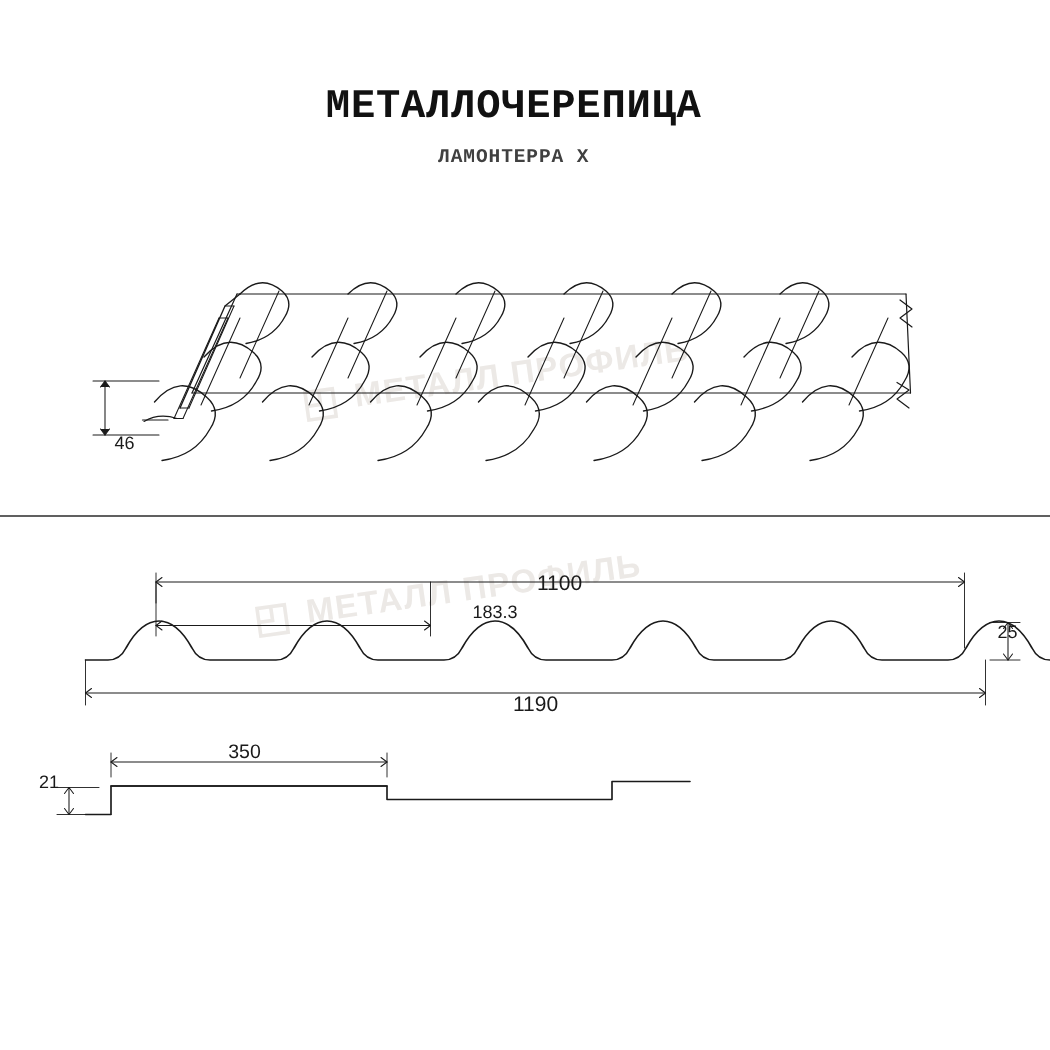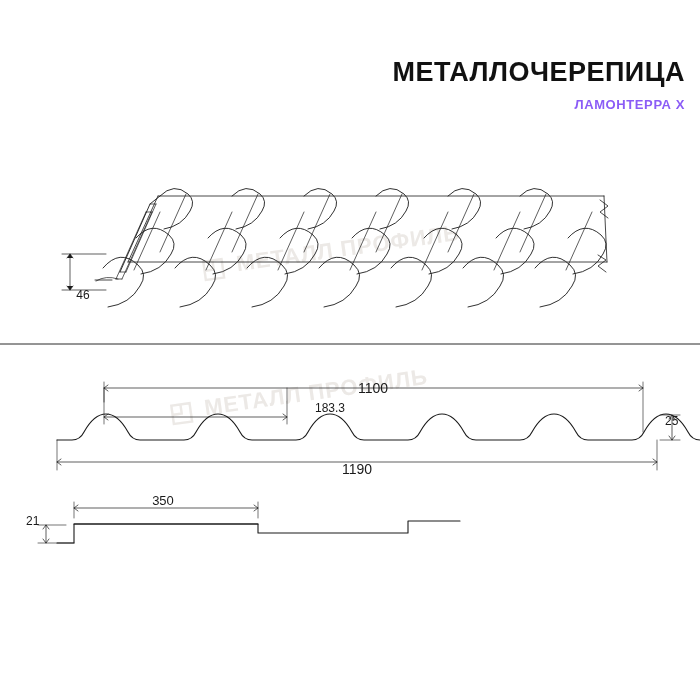--- a/index.html
+++ b/index.html
@@ -19,35 +19,36 @@
     position: absolute;
     inset: 0;
     width: 700px;
     height: 700px;
   }
   .title-block {
     position: absolute;
     top: 58px;
     left: 0;
     width: 685px;
-    text-align: right;
+    text-align: center;
+    font-family: Liberation Mono, monospace;
   }
   .title-main {
     font-size: 27px;
     font-weight: bold;
     letter-spacing: 0.5px;
     color: #111111;
     line-height: 1.1;
   }
   .title-sub {
     margin-top: 9px;
     font-size: 13px;
     font-weight: bold;
     letter-spacing: 0.6px;
-    color: #8b5cf6;
+    color: #404040;
   }
   svg.drawing {
     position: absolute;
     top: 0;
     left: 0;
     width: 700px;
     height: 700px;
   }
   .wm {
     position: absolute;

